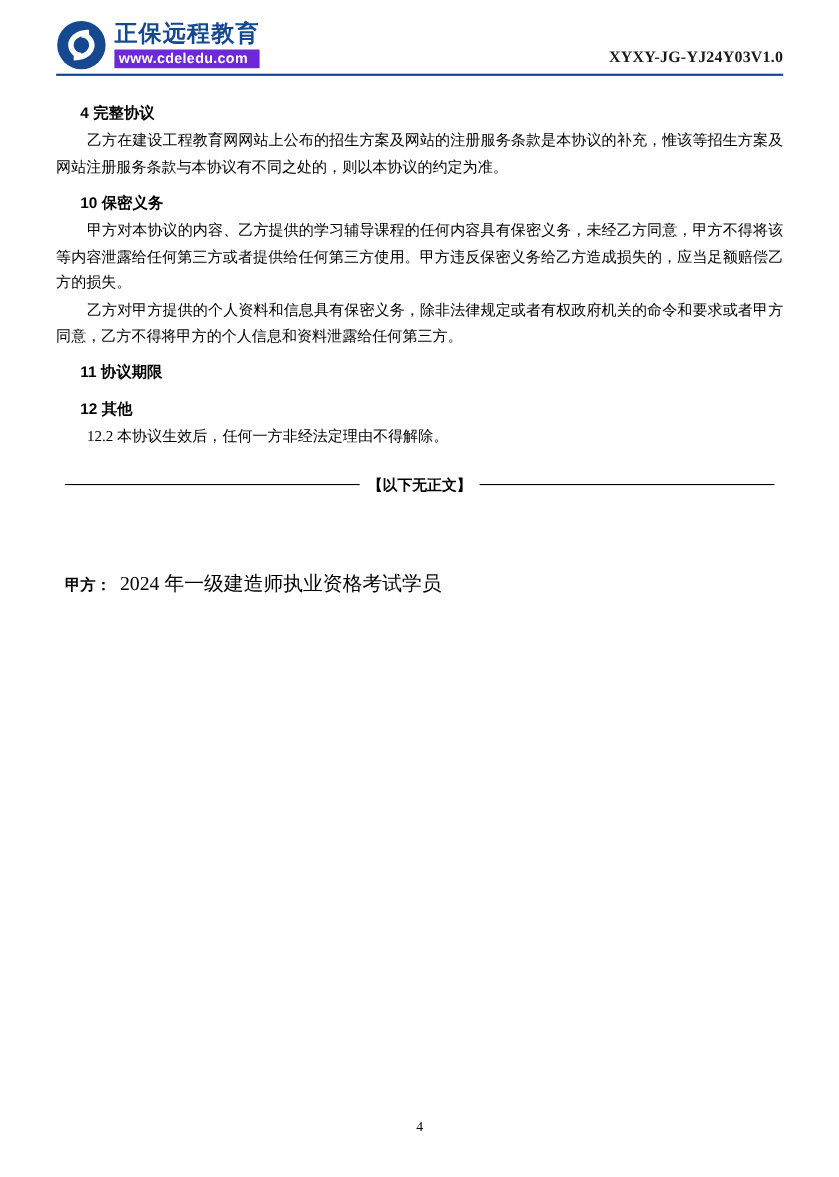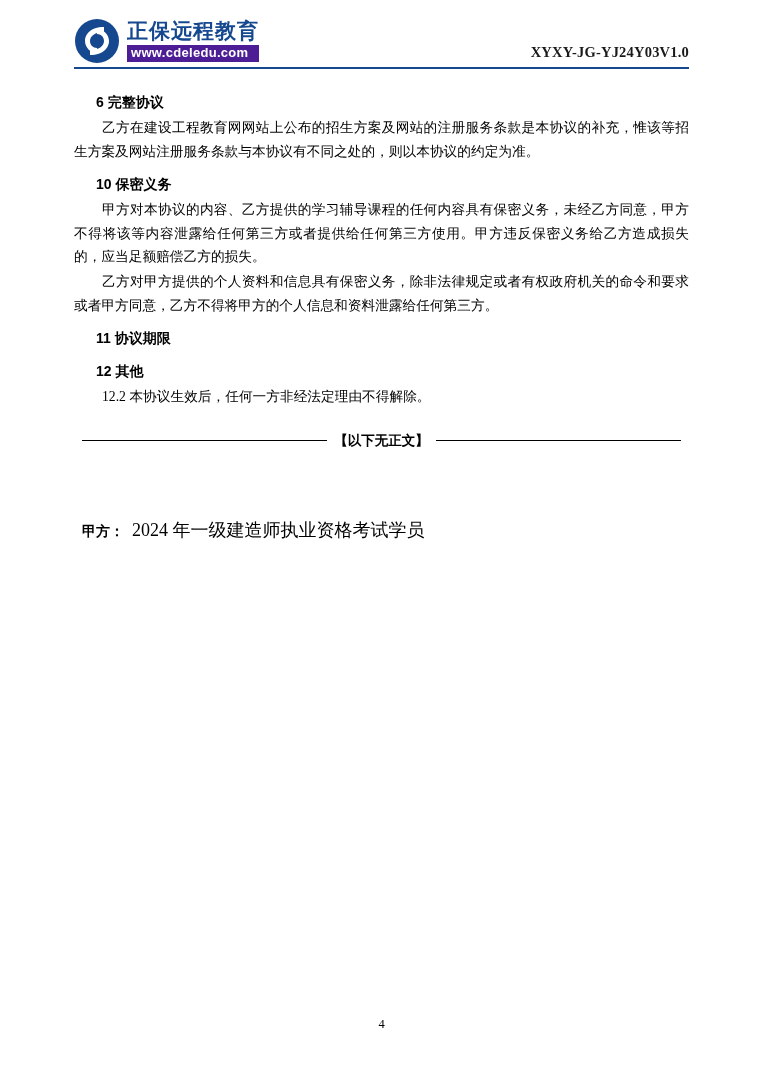--- a/index.html
+++ b/index.html
@@ -12,21 +12,21 @@
     height: 1070px;
     font-family: "Liberation Serif", "DejaVu Serif", serif;
     color: #000000;
     position: relative;
     overflow: hidden;
   }
   .page {
     width: 763px;
     height: 1070px;
     box-sizing: border-box;
-    padding: 0 74px;
+    padding: 0 51px;
     position: relative;
   }
 
   
   .header {
     padding-top: 18px;
     display: flex;
     align-items: flex-end;
     justify-content: space-between;
     border-bottom: 2px solid #15488f;
@@ -54,21 +54,21 @@
     font-weight: bold;
     font-size: 21px;
     color: #15488f;
     letter-spacing: 1px;
   }
   .logo-url {
     font-family: "Liberation Sans", "DejaVu Sans", sans-serif;
     font-weight: bold;
     font-size: 13px;
     color: #ffffff;
-    background: #4c1d95;
+    background: #6d28d9;
     padding: 1px 4px 2px 4px;
     margin-top: 3px;
     letter-spacing: 0.3px;
     display: inline-block;
   }
   .doc-code {
     font-family: "Liberation Serif", "DejaVu Serif", serif;
     font-size: 14.5px;
     font-weight: bold;
     color: #1a1a1a;
@@ -178,21 +178,21 @@
       <div class="logo-text">
         <span class="logo-title">正保远程教育</span>
         <span class="logo-url">www.cdeledu.com</span>
       </div>
     </div>
     <div class="doc-code">XYXY-JG-YJ24Y03V1.0</div>
   </div>
 
   <div class="content">
 
-    <div class="sec-heading">6  完整协议</div>
+    <div class="sec-heading">4  完整协议</div>
     <p class="para">乙方在建设工程教育网网站上公布的招生方案及网站的注册服务条款是本协议的补充，惟该等招生方案及网站注册服务条款与本协议有不同之处的，则以本协议的约定为准。</p>
 
     <div class="sec-heading">10  保密义务</div>
     <p class="para">甲方对本协议的内容、乙方提供的学习辅导课程的任何内容具有保密义务，未经乙方同意，甲方不得将该等内容泄露给任何第三方或者提供给任何第三方使用。甲方违反保密义务给乙方造成损失的，应当足额赔偿乙方的损失。</p>
     <p class="para">乙方对甲方提供的个人资料和信息具有保密义务，除非法律规定或者有权政府机关的命令和要求或者甲方同意，乙方不得将甲方的个人信息和资料泄露给任何第三方。</p>
 
     <div class="sec-heading">11  协议期限</div>
 
     <div class="sec-heading">12  其他</div>
     <p class="para">12.2 本协议生效后，任何一方非经法定理由不得解除。</p>

